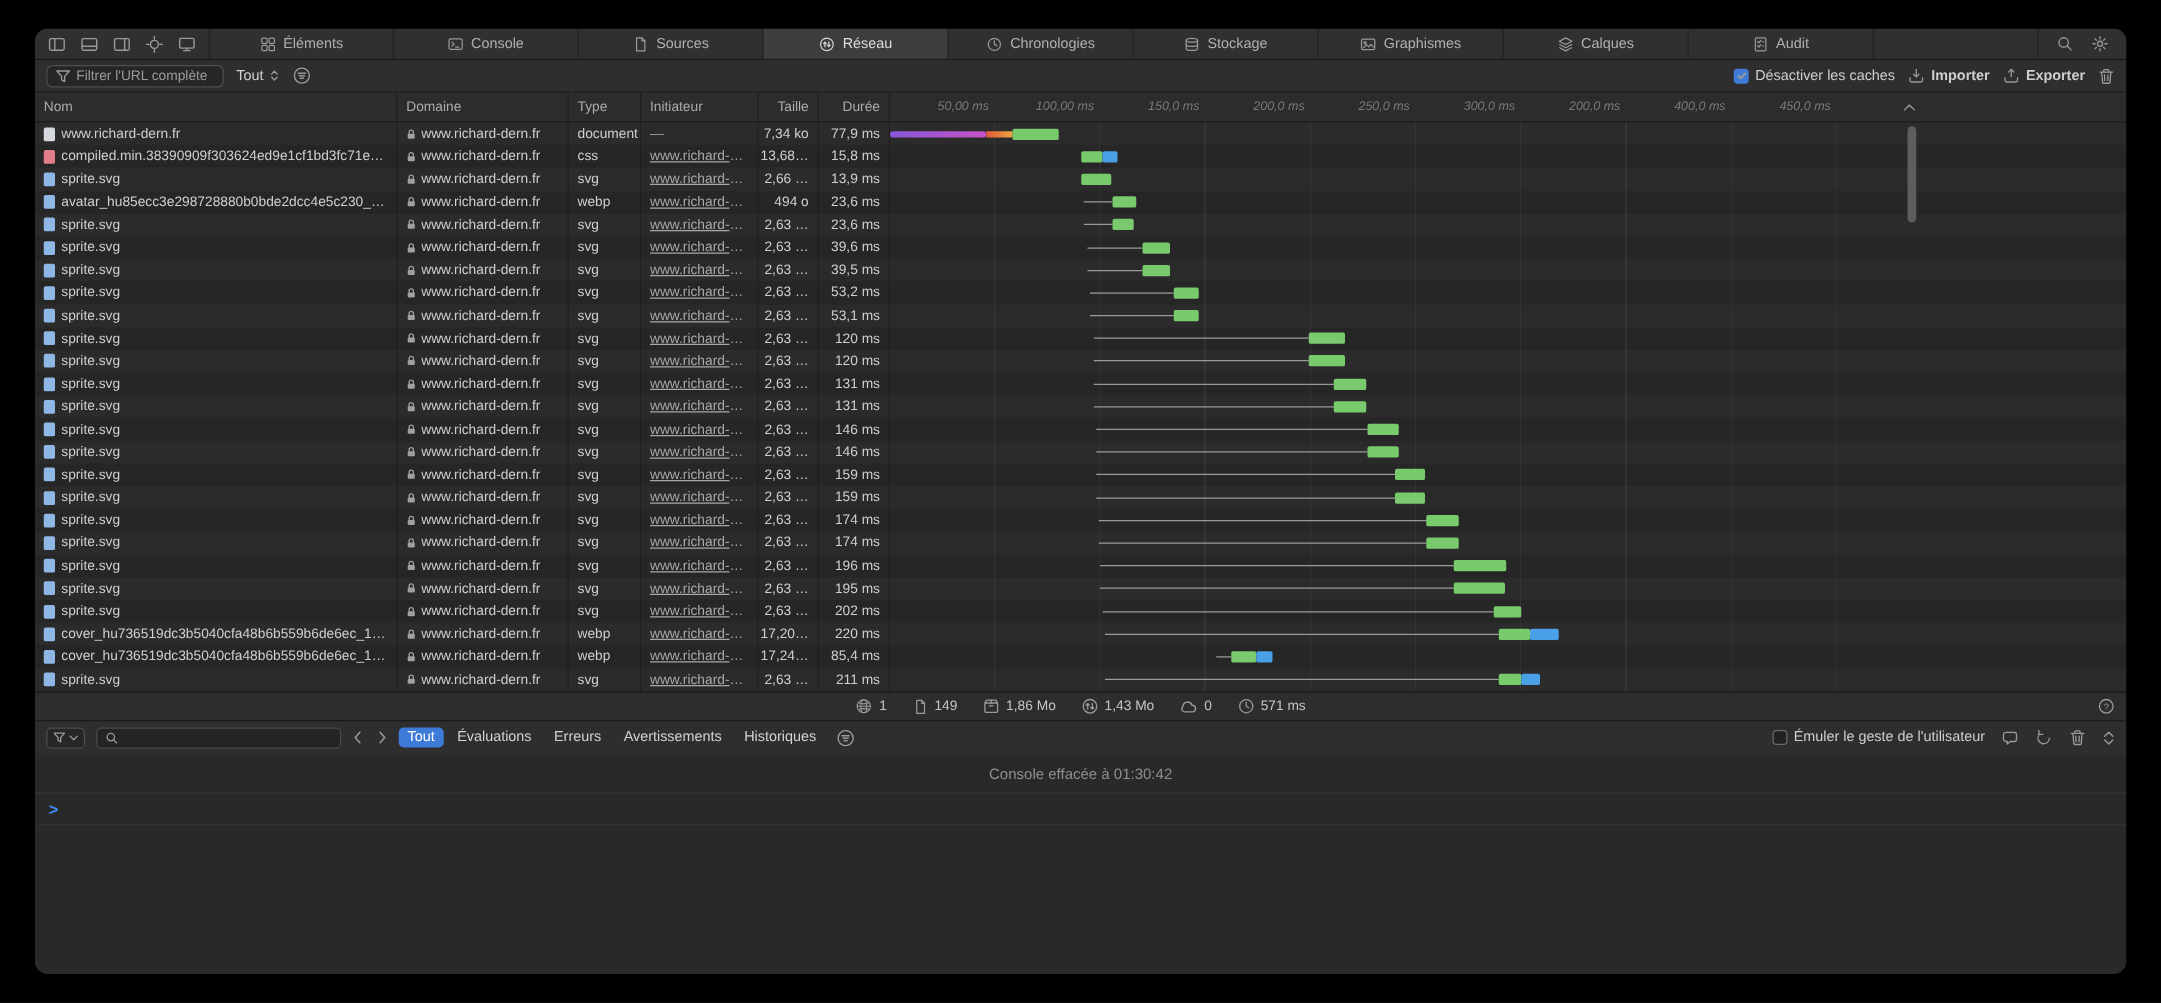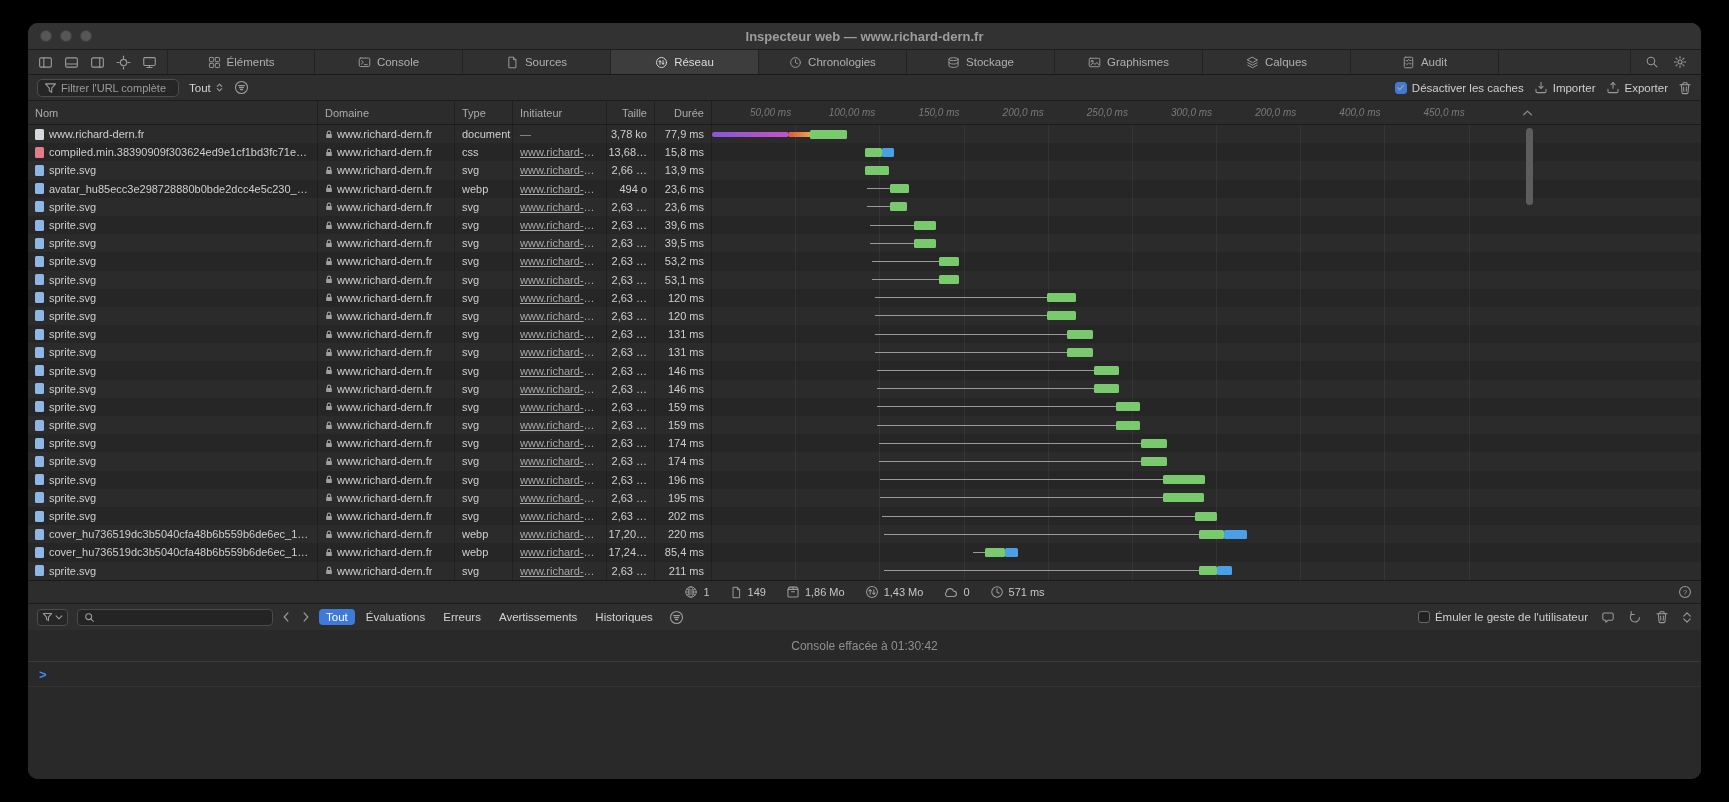--- a/index.html
+++ b/index.html
@@ -29,21 +29,21 @@
   
   .filterbar{height:26px;flex:none;background:#2e2e2e;display:flex;align-items:center;gap:10px;padding:0 9px;border-bottom:1px solid #1c1c1c;font-size:11.5px;color:#cfcfcf;}
   .urlfilter{display:flex;align-items:center;gap:4px;height:18px;width:142px;padding:0 7px 0 6px;border:1px solid #4d4d4d;border-radius:5px;background:#262626;}
   .urlfilter input{flex:1;min-width:0;background:transparent;border:none;outline:none;color:#ddd;font-size:11px;font-family:inherit;}
   .urlfilter input::placeholder{color:#9b9b9b;}
   .typefilter{display:flex;align-items:center;gap:4px;color:#d2d2d2;}
   .fspacer{flex:1;}
   .toggle{display:flex;align-items:center;gap:5px;}
   .cb{width:12px;height:12px;border:1px solid #6a6a6a;border-radius:3px;background:#222;display:inline-flex;align-items:center;justify-content:center;flex:none;}
   .cb.checked{background:#3e7ad6;border-color:#3e7ad6;color:#fff;}
-  .toolbtn{display:flex;align-items:center;gap:5px;color:#cfcfcf;}
+  .toolbtn{display:flex;align-items:center;gap:5px;color:#cfcfcf;font-weight:bold;}
   
   .nt-head{height:24px;flex:none;background:#2c2c2c;border-bottom:1px solid #1a1a1a;display:flex;align-items:stretch;font-size:11px;color:#ababab;position:relative;}
   .hc{display:flex;align-items:center;padding:0 7px;border-right:1px solid #1f1f1f;white-space:nowrap;overflow:hidden;}
   .col-name{flex:0 0 290px;}
   .col-domain{flex:0 0 137px;}
   .col-type{flex:0 0 58px;}
   .col-init{flex:0 0 94px;}
   .col-size{flex:0 0 48px;justify-content:flex-end;}
   .col-dur{flex:0 0 57px;justify-content:flex-end;}
   .col-wf{flex:0 0 825px;}
@@ -95,28 +95,20 @@
   .conmsg{height:32px;flex:none;background:#292929;display:flex;align-items:center;justify-content:center;color:#8f8f8f;font-size:12px;border-bottom:1px solid #3a3a3a;}
   .prompt{height:25px;flex:none;background:#292929;display:flex;align-items:center;padding-left:11px;border-bottom:1px solid #313131;}
   .pch{color:#3f8cff;font-weight:700;font-size:13px;}
   .confill{flex:1;background:#292929;}
 </style>
 </head>
 <body>
 
 <div class="window">
 
-  <div class="titlebar">
-    <div class="lights">
-      <span class="light"></span>
-      <span class="light"></span>
-      <span class="light"></span>
-    </div>
-    <div class="wtitle">Inspecteur web — www.richard-dern.fr</div>
-  </div>
 
   <div class="tabbar">
     <div class="toolicons">
       <span class="icn tbtn">
           <svg width="15" height="13" viewBox="0 0 16 14" fill="none" stroke="currentColor" stroke-width="1.2" stroke-linecap="round" stroke-linejoin="round">
             <rect x="1.7" y="2" width="12.6" height="10" rx="1.5"></rect>
             <line x1="6.2" y1="2" x2="6.2" y2="12"></line>
           </svg>
         </span>
       <span class="icn tbtn">
@@ -367,21 +359,21 @@
               <path d="M2.6 4.4V3.1a1.9 1.9 0 013.8 0v1.3"></path>
               <rect x="1.3" y="4.4" width="6.4" height="4.6" rx="1" fill="currentColor" stroke="none"></rect>
             </svg>
           </span>
           <span class="ellip">www.richard-dern.fr</span>
         </div>
         <div class="c col-type">document</div>
         <div class="c col-init">
           <span class="dash">—</span>
         </div>
-        <div class="c col-size">3,78 ko</div>
+        <div class="c col-size">7,34 ko</div>
         <div class="c col-dur">77,9 ms</div>
         <div class="c col-wf">
           <div class="seg seg-p" style="left: 0%; width: 9.38776%;"></div>
           <div class="seg seg-o" style="left: 9.38776%; width: 2.44898%;"></div>
           <div class="seg seg-g" style="left: 11.8367%; width: 4.4898%;"></div>
         </div>
         <div class="c col-fill"></div>
       </div>
       <div class="row">
         <div class="c col-name c-nm">

